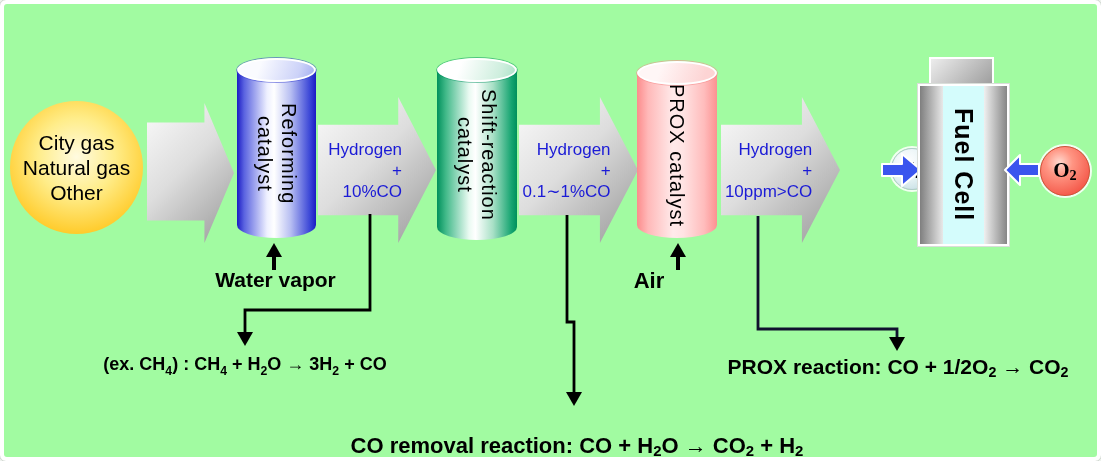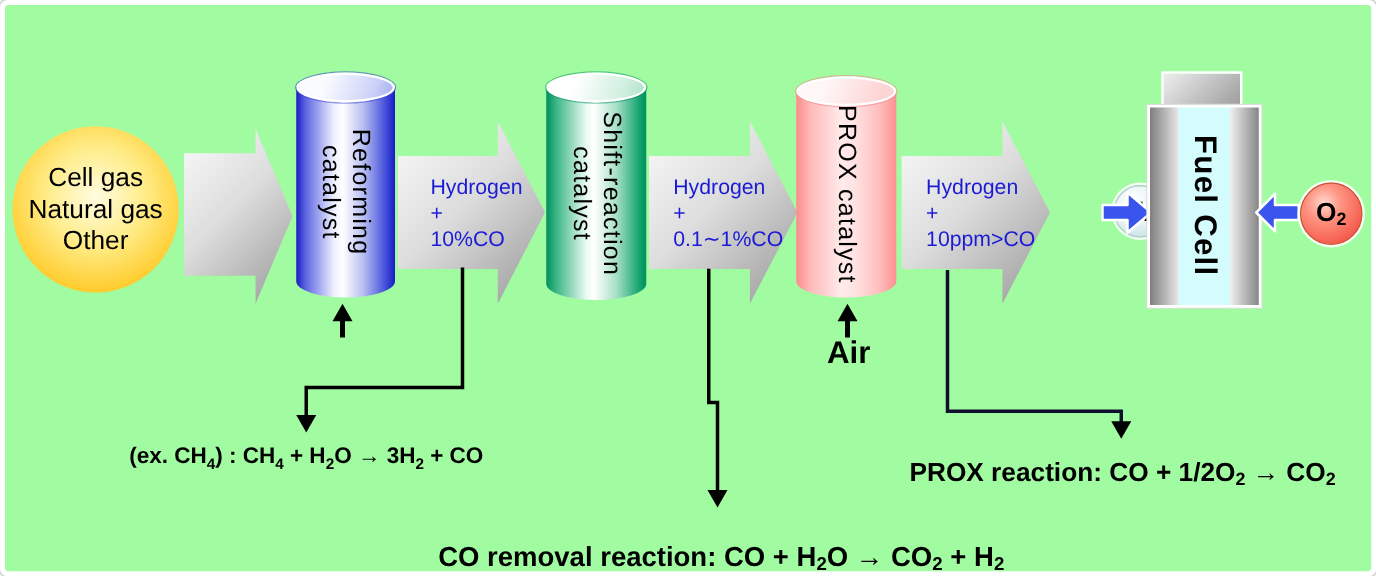--- a/index.html
+++ b/index.html
@@ -15,22 +15,22 @@
           color:#000;font-size:21px;line-height:25px;white-space:pre-line;}
 
   
   .garrow{background:linear-gradient(135deg,#f8f8f8 4%,#dddddd 45%,#989898 100%);}
   .a1{left:147px;top:103px;width:87px;height:140px;
       clip-path:polygon(0 14%,66% 14%,66% 0,100% 50%,66% 100%,66% 84%,0 84%);}
   .flow{top:97px;width:119px;height:146px;
       clip-path:polygon(0 19%,68% 19%,68% 0,100% 50%,68% 100%,68% 81%,0 81%);}
   .f1{left:318px;width:118px;} .f2{left:519px;} .f3{left:721px;}
   .flow-txt{position:absolute;left:0;top:19%;bottom:19%;width:80%;
-      display:flex;align-items:center;justify-content:center;text-align:left;
-      color:#1b1bd6;font-size:17px;line-height:21px;white-space:pre-line;margin-left:16px;}
+      display:flex;align-items:center;justify-content:center;text-align:right;
+      color:#1b1bd6;font-size:17px;line-height:21px;white-space:pre-line;}
 
   
   .cyl{position:absolute;}
   .cyl-blue{left:237px;top:58px;width:79px;height:180px;}
   .cyl-green{left:437px;top:58px;width:80px;height:182px;}
   .cyl-pink{left:637px;top:61px;width:80px;height:177px;}
   .cyl-body{position:absolute;left:0;right:0;top:11px;bottom:0;
       border-bottom-left-radius:50% 13px;border-bottom-right-radius:50% 13px;}
   .cyl-blue .cyl-body{background:linear-gradient(90deg,#1b1bc4 0%,#5a63e0 9%,#eef0ff 38%,#ffffff 47%,#b7bef2 68%,#3743d6 93%,#1b1bc4 100%);}
   .cyl-green .cyl-body{background:linear-gradient(90deg,#00905c 0%,#41b989 11%,#eafaf2 40%,#ffffff 48%,#a8e0c6 70%,#16a571 93%,#00905c 100%);}
@@ -52,42 +52,42 @@
   .fc-mid{flex:1;background:#d4fcfc;display:flex;align-items:center;justify-content:center;}
   .fc-right{width:23px;background:linear-gradient(90deg,#f0f0f0,#868686);}
   .fc-label{writing-mode:vertical-rl;font-weight:700;font-size:25px;letter-spacing:1px;color:#000;}
 
   
   .bubble{border-radius:50%;display:flex;align-items:center;justify-content:center;
       font-weight:700;color:#000;box-shadow:0 0 0 2px rgba(255,255,255,.85);}
   .h2{left:844px;top:148px;width:40px;height:40px;font-size:19px;
       background:radial-gradient(circle at 38% 32%,#ffffff 0%,#e9f4f6 45%,#b9d7dc 100%);border:1px solid #b4c9ce;margin-left:47px;}
   .o2{left:1040px;top:146px;width:48px;height:48px;font-size:21px;
-      background:radial-gradient(circle at 38% 32%,#ffd9cf 0%,#ff9583 30%,#f4594a 78%,#e84141 100%);border:1px solid #d84a3a;}
+      background:radial-gradient(circle at 38% 32%,#ffd9cf 0%,#ff9583 30%,#f4594a 78%,#e84141 100%);border:1px solid #d84a3a;font-family:Liberation Serif, serif;}
   sub{font-size:68%;vertical-align:-18%;}
 
   
   .note{color:#000;font-weight:700;text-align:center;}
   .wv{left:198px;top:268px;width:155px;font-size:21px;}
-  .air{left:650px;top:268px;width:58px;font-size:25px;}
+  .air{left:620px;top:268px;width:58px;font-size:22px;}
   .r1{left:35px;top:351px;width:420px;font-size:21px;line-height:27px;}
   .r1 .formula{font-size:18px;}
   .r2{left:343px;top:413px;width:468px;font-size:22px;margin-top:20px;}
-  .r3{left:704px;top:355px;width:388px;font-size:21px;margin-top:12px;}
+  .r3{left:704px;top:355px;width:388px;font-size:21px;}
 
   .overlay{left:0;top:0;width:1101px;height:461px;pointer-events:none;}
 </style>
 </head>
 <body>
 
 <div class="frame">
   <div class="bg abs"></div>
 
   <div class="source abs">
-    <span>Cell gas
+    <span>City gas
 Natural gas
 Other</span>
   </div>
 
   <div class="garrow a1 abs"></div>
 
   <div class="cyl cyl-blue">
     <div class="cyl-body"></div>
     <div class="cyl-top"></div>
     <div class="cyl-label">Reforming
@@ -141,20 +141,21 @@
     <div class="fc-right"></div>
   </div>
 
   <svg class="abs" style="left:1004px;top:152px;" width="36" height="36" viewBox="0 0 36 36">
     <polygon points="35,12 16,12 16,3 1,18 16,33 16,24 35,24" fill="#3a55ee" stroke="#ffffff" stroke-width="2" stroke-linejoin="round"></polygon>
   </svg>
   <div class="bubble o2 abs">
     <span>O<sub>2</sub></span>
   </div>
 
+  <div class="note wv abs">Water vapor</div>
   <div class="note air abs">Air</div>
 
   <div class="note r1 abs">
     <div class="formula">(ex. CH<sub>4</sub>) : CH<sub>4</sub> + H<sub>2</sub>O → 3H<sub>2</sub> + CO</div>
   </div>
   <div class="note r2 abs">CO removal reaction: CO + H<sub>2</sub>O → CO<sub>2</sub> + H<sub>2</sub></div>
   <div class="note r3 abs">PROX reaction: CO + 1/2O<sub>2</sub> → CO<sub>2</sub></div>
 
   <svg class="overlay abs" viewBox="0 0 1101 461">
     <path d="M370,214 V310 H245 V333" fill="none" stroke="#000" stroke-width="2.8"></path>

